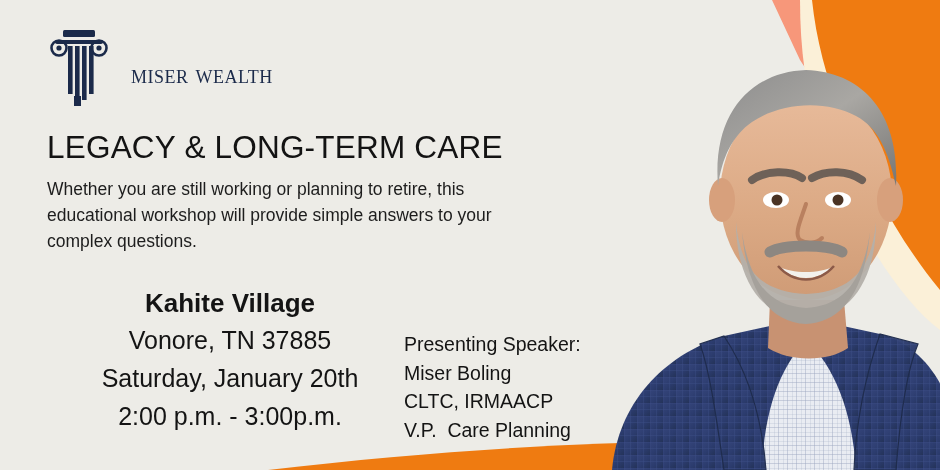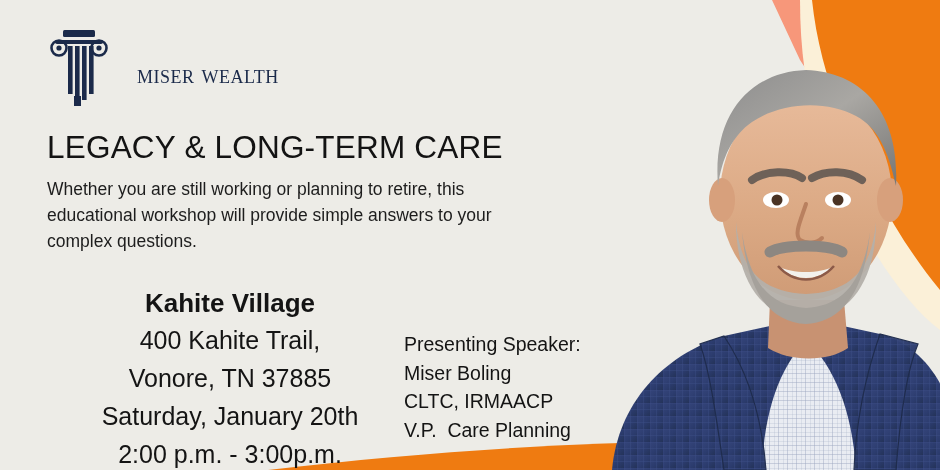--- a/index.html
+++ b/index.html
@@ -26,21 +26,21 @@
     height: 470px;
   }
 
   
   #logo {
     position: absolute;
     left: 47px;
     top: 26px;
     display: flex;
     align-items: center;
-    gap: 26px;
+    gap: 20px;
   }
   #logo-mark { width: 64px; height: 82px; display: block; }
   #logo-word {
     display: flex;
     flex-direction: column;
     line-height: 1.0;
     padding-top: 16px;
   }
   .logo-line {
     font-family: "Liberation Serif", serif;
@@ -234,21 +234,20 @@
   <div id="headline">LEGACY &amp; LONG-TERM CARE</div>
 
   <div id="blurb">
     <div>Whether you are still working or planning to retire, this</div>
     <div>educational workshop will provide simple answers to your</div>
     <div>complex questions.</div>
   </div>
 
   <div id="venue">
     <div class="venue-name">Kahite Village</div>
-    <div class="venue-line">400 Kahite Trail,</div>
     <div class="venue-line">Vonore, TN 37885</div>
     <div class="venue-line">Saturday, January 20th</div>
     <div class="venue-line">2:00 p.m. - 3:00p.m.</div>
   </div>
 
   <div id="speaker">
     <div class="speaker-line">Presenting Speaker:</div>
     <div class="speaker-line">Miser Boling</div>
     <div class="speaker-line">CLTC, IRMAACP</div>
     <div class="speaker-line">V.P.  Care Planning</div>

